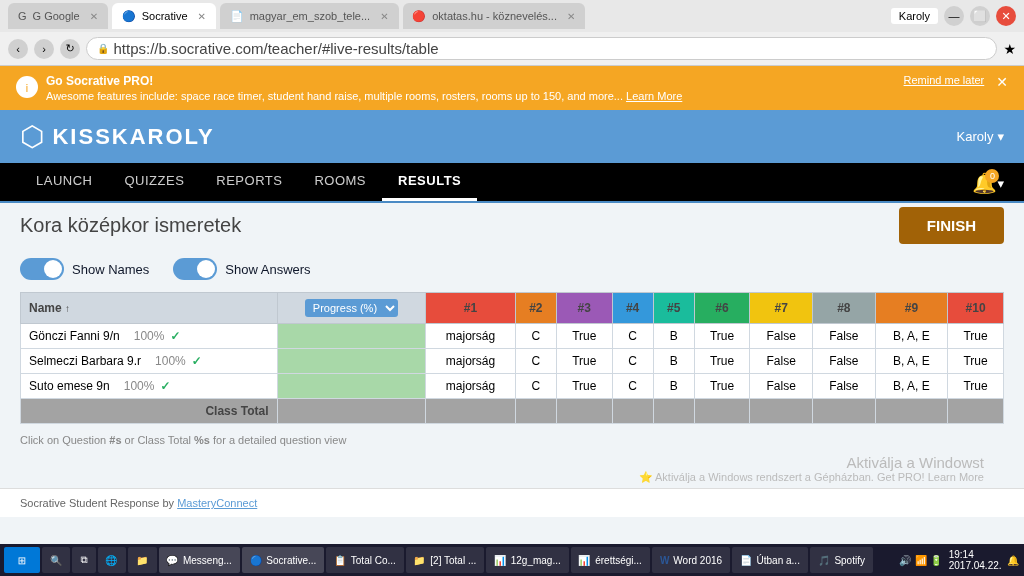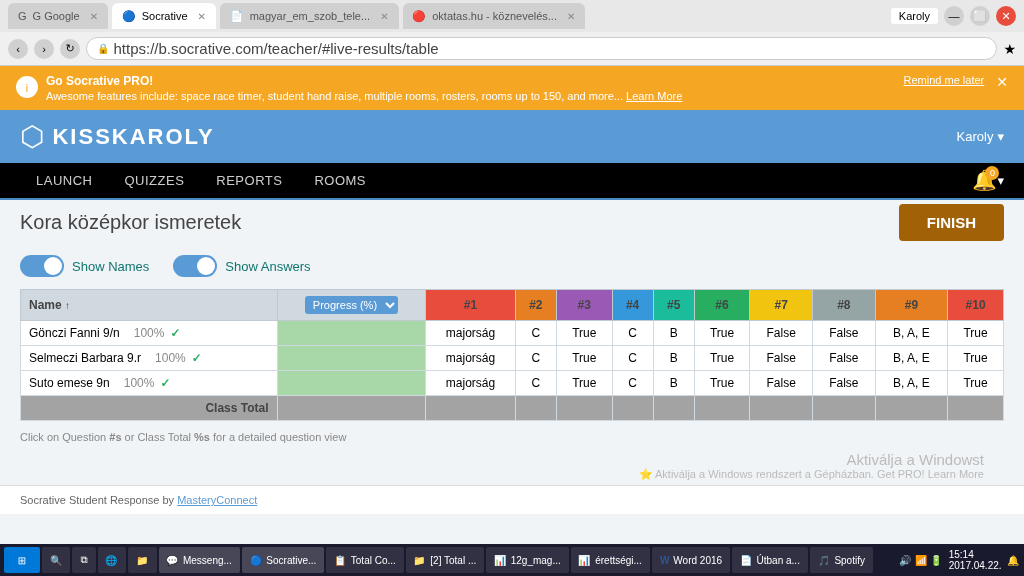--- a/index.html
+++ b/index.html
@@ -49,21 +49,21 @@
     .main-content { background: #f0f4f7; padding: 4px 20px; }
     .quiz-header { display: flex; align-items: center; justify-content: space-between; margin-bottom: 14px; }
     .quiz-title { font-size: 20px; color: #444; font-weight: normal; }
     .finish-btn { background: #a16207; color: #fff; border: none; border-radius: 4px; padding: 10px 28px; font-size: 15px; cursor: pointer; font-weight: bold; }
 
     
     .toggles-row { display: flex; align-items: center; gap: 24px; margin-bottom: 12px; }
     .toggle-group { display: flex; align-items: center; gap: 8px; }
     .toggle-switch { width: 44px; height: 22px; background: #5b9bd5; border-radius: 11px; position: relative; cursor: pointer; }
     .toggle-knob { width: 18px; height: 18px; background: #fff; border-radius: 50%; position: absolute; top: 2px; right: 2px; transition: left 0.2s; }
-    .toggle-label { color: #0f766e; font-size: 13px; }
+    .toggle-label { color: #0f172a; font-size: 13px; }
 
     
     .results-table { width: 100%; border-collapse: collapse; }
     .results-table th { background: #d0d8e0; padding: 6px 8px; text-align: center; font-size: 12px; font-weight: bold; color: #444; border: 1px solid #c0c8d0; }
     .results-table th.name-col { text-align: left; }
     .results-table td { padding: 5px 8px; text-align: center; font-size: 12px; border: 1px solid #d0d8e0; background: #fff; }
     .results-table td.name-cell { text-align: right; }
     .results-table tr.class-total td { background: #a3a3a3; font-weight: bold; }
     .results-table tr.class-total td.name-cell { color: #444; }
 
@@ -168,20 +168,21 @@
     <span>▾</span>
   </div>
 </div>
 
 <div class="app-nav">
   <div class="nav-left">
     <div class="nav-item">LAUNCH</div>
     <div class="nav-item">QUIZZES</div>
     <div class="nav-item">REPORTS</div>
     <div class="nav-item">ROOMS</div>
+    <div class="nav-item active">RESULTS</div>
   </div>
   <div class="nav-right">
     <button class="notification-btn">
       <span class="notif-icon">🔔</span>
       <span class="notif-badge">0</span>
     </button>
     <span style="color:#fff;">▾</span>
   </div>
 </div>
 
@@ -367,18 +368,18 @@
     <span>📄</span>
     <span>Útban a...</span>
   </button>
   <button class="taskbar-btn">
     <span>🎵</span>
     <span>Spotify</span>
   </button>
   <div class="taskbar-right">
     <span>🔊 📶 🔋</span>
     <div>
-      <div>15:14</div>
+      <div>19:14</div>
       <div>2017.04.22.</div>
     </div>
     <span>🔔</span>
   </div>
 </div>
 
 </body></html>

